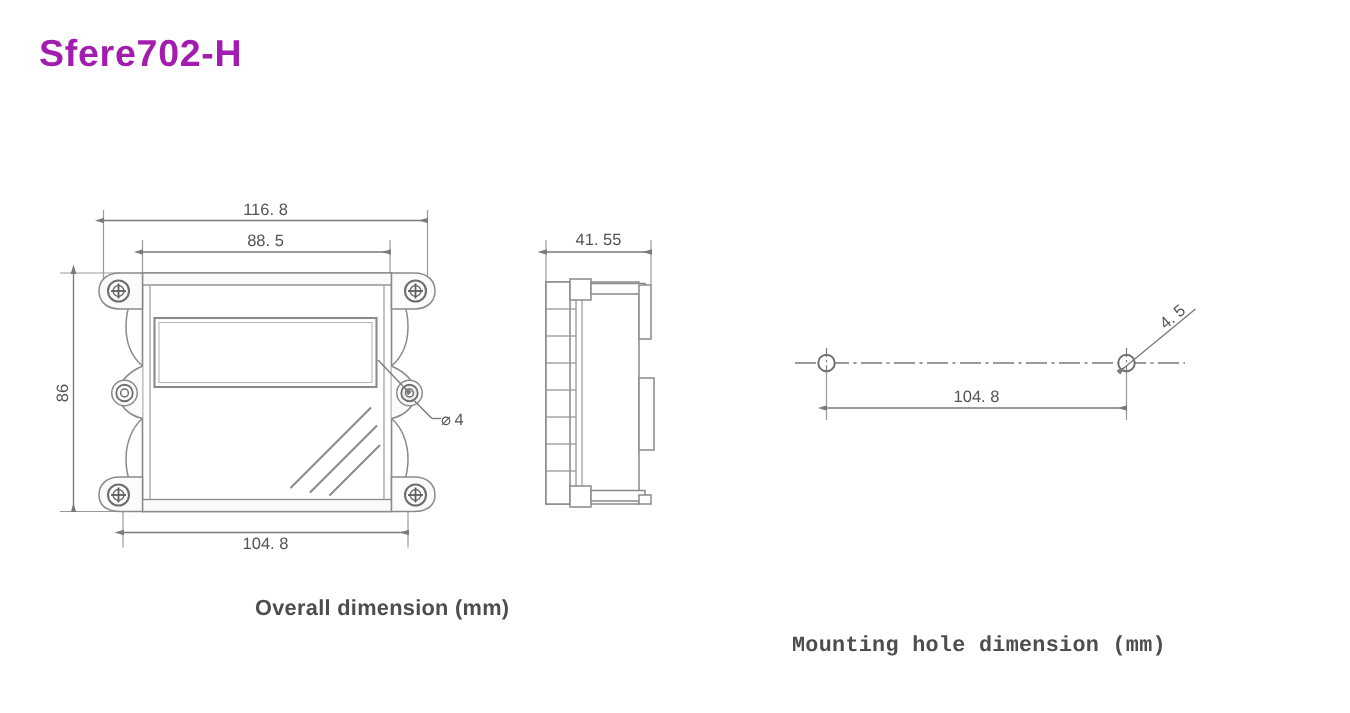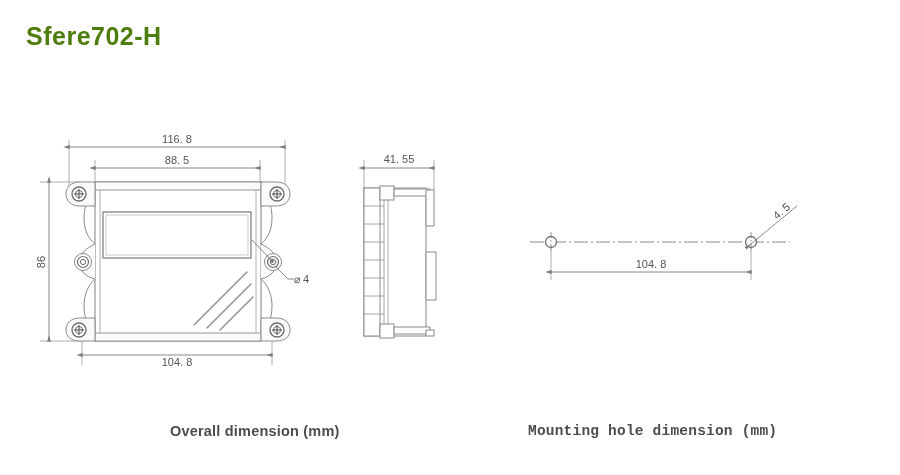--- a/index.html
+++ b/index.html
@@ -16,41 +16,41 @@
     font-family: "Liberation Sans", sans-serif;
     color: #4a4a4a;
   }
   #page-title {
     position: absolute;
     left: 26px;
     top: 22px;
     font-size: 25px;
     font-weight: bold;
     letter-spacing: 0.5px;
-    color: #4d7c0f;
+    color: #a21caf;
     white-space: nowrap;
   }
   #drawing-canvas {
     position: absolute;
     left: 0;
     top: 0;
     width: 900px;
     height: 475px;
   }
   .caption {
     position: absolute;
     font-size: 14.5px;
     font-weight: bold;
     color: #4d4d4d;
     white-space: nowrap;
     letter-spacing: 0.2px;
   }
   #caption-overall {
     left: 170px;
-    top: 423px;
+    top: 398px;
   }
   #caption-mounting {
     left: 528px;
     top: 423px;
     font-family: Liberation Mono, monospace;
   }
   svg text {
     font-family: "Liberation Sans", sans-serif;
     fill: #555555;
   }

